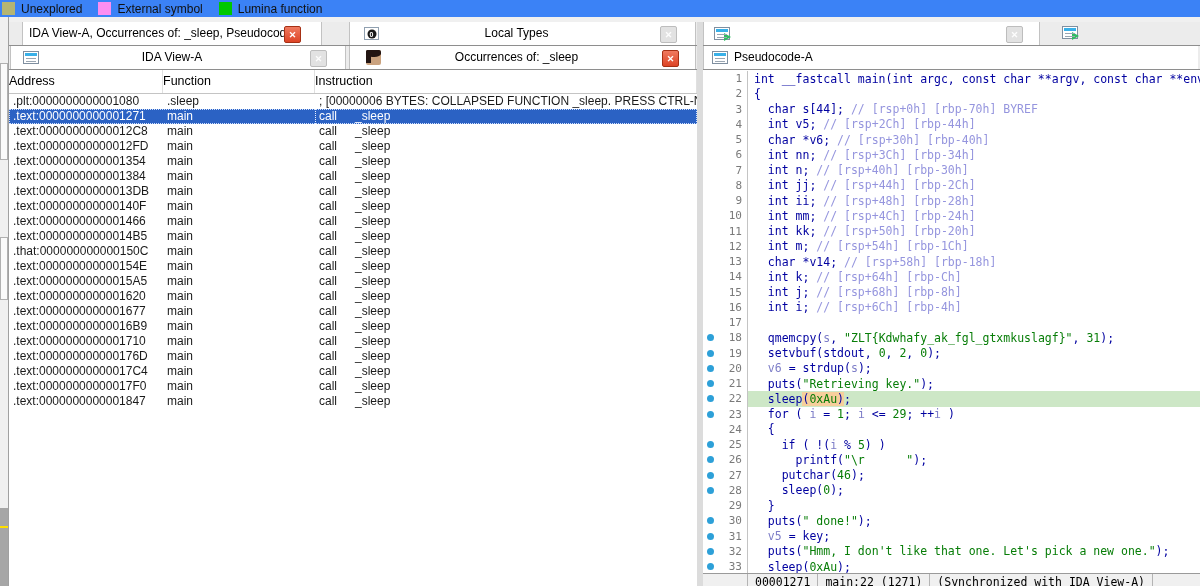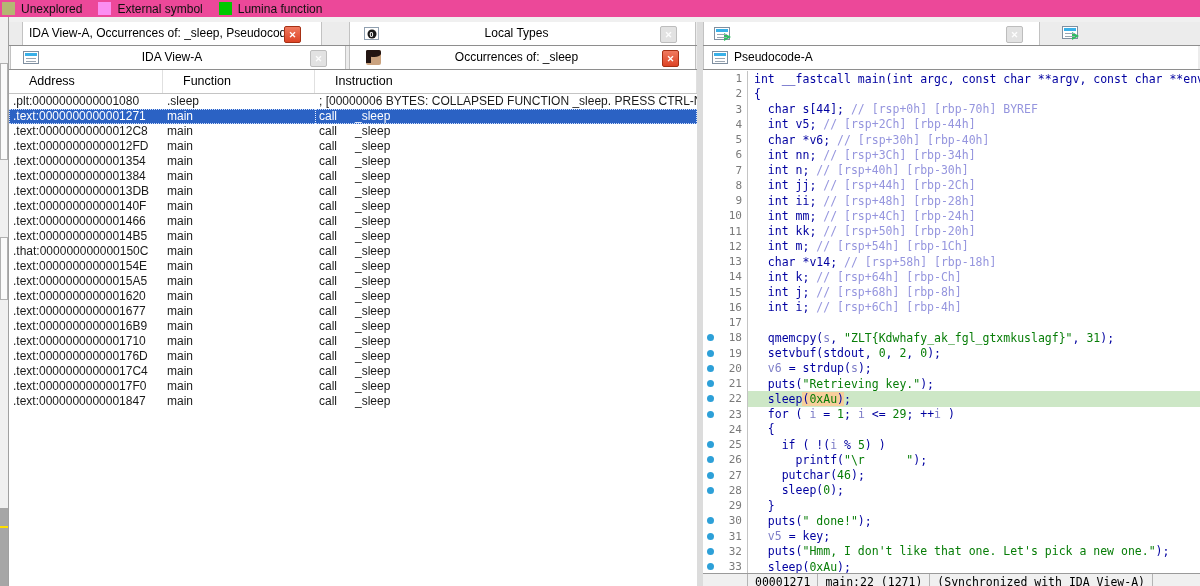--- a/index.html
+++ b/index.html
@@ -1,20 +1,20 @@
 <!DOCTYPE html>
 <html style="--selection: #2b62c4; --line_highlight: #cde7c6; --token_highlight: #f6cf9c; --code_default: #0000a0; --code_variable: #7e7ec8; --code_number: #077d07; --code_string: #077d07; --code_comment: #9595de; --bullet: #2da0d8;"><head>
 <meta charset="utf-8">
 <style>
   html,body{margin:0;padding:0;width:1200px;height:586px;overflow:hidden;
     background:#f0f0f0;font-family:"Liberation Sans",sans-serif;}
   .abs{position:absolute;box-sizing:border-box;}
 
   
-  #legend{left:0;top:0;width:1200px;height:17px;background:#ec4899;display:flex;align-items:center;padding-left:2px;}
+  #legend{left:0;top:0;width:1200px;height:17px;background:#3b82f6;display:flex;align-items:center;padding-left:2px;}
   .lg-item{display:flex;align-items:center;margin-right:16px;font-size:12px;color:#111;}
   .swatch{width:13px;height:13px;margin-right:6px;display:inline-block;}
 
   
   .tabbar{background:#ececec;border-bottom:1px solid #8e8e8e;}
   .tab{position:absolute;box-sizing:border-box;top:0;height:23px;background:#ffffff;
        border-left:1px solid #c2c2c2;border-right:1px solid #c2c2c2;font-size:12px;color:#000;}
   .tab .tlabel{position:absolute;left:24px;right:36px;top:0;bottom:0;text-align:center;line-height:22px;
        white-space:nowrap;overflow:hidden;}
   .tab .tlabel.full{left:6px;right:36px;}
@@ -44,21 +44,21 @@
   .rail-box{position:absolute;left:0;width:8px;background:#fafafa;border:1px solid #b0b0b0;box-sizing:border-box;}
   #rail-dark{position:absolute;left:0;top:491px;width:8px;height:78px;background:#a6a6a6;}
   #rail-yellow{position:absolute;left:0;top:509px;width:8px;height:2px;background:#ffe000;}
 
   
   #gap{left:697px;top:22px;width:6px;height:564px;background:#dcdcdc;}
 
   
   #occ{left:9px;top:70px;width:688px;height:516px;background:#fff;}
   #thead{display:flex;height:23px;border-bottom:1px solid #c4c4c4;font-size:12.5px;color:#000;}
-  .hcell{box-sizing:border-box;padding-left:20px;line-height:22px;border-right:1px solid #e0e0e0;overflow:hidden;white-space:nowrap;}
+  .hcell{box-sizing:border-box;padding-left:0;line-height:22px;border-right:1px solid #e0e0e0;overflow:hidden;white-space:nowrap;}
   .c-addr{width:154px;flex:none;}
   .c-func{width:152px;flex:none;}
   .c-instr{flex:1;}
   .trow{display:flex;height:15px;font-size:12px;line-height:15px;color:#1a1a1a;white-space:nowrap;}
   .trow .cell{box-sizing:border-box;padding-left:4px;overflow:hidden;}
   .trow.sel{background:var(--selection,#2b62c4);color:#fff;outline:1px dotted #cfe0ff;outline-offset:-1px;}
   .trow.sel .c-instr{outline:1px dotted #e8f0ff;outline-offset:-1px;}
   .mn{display:inline-block;width:36px;}
 
   

